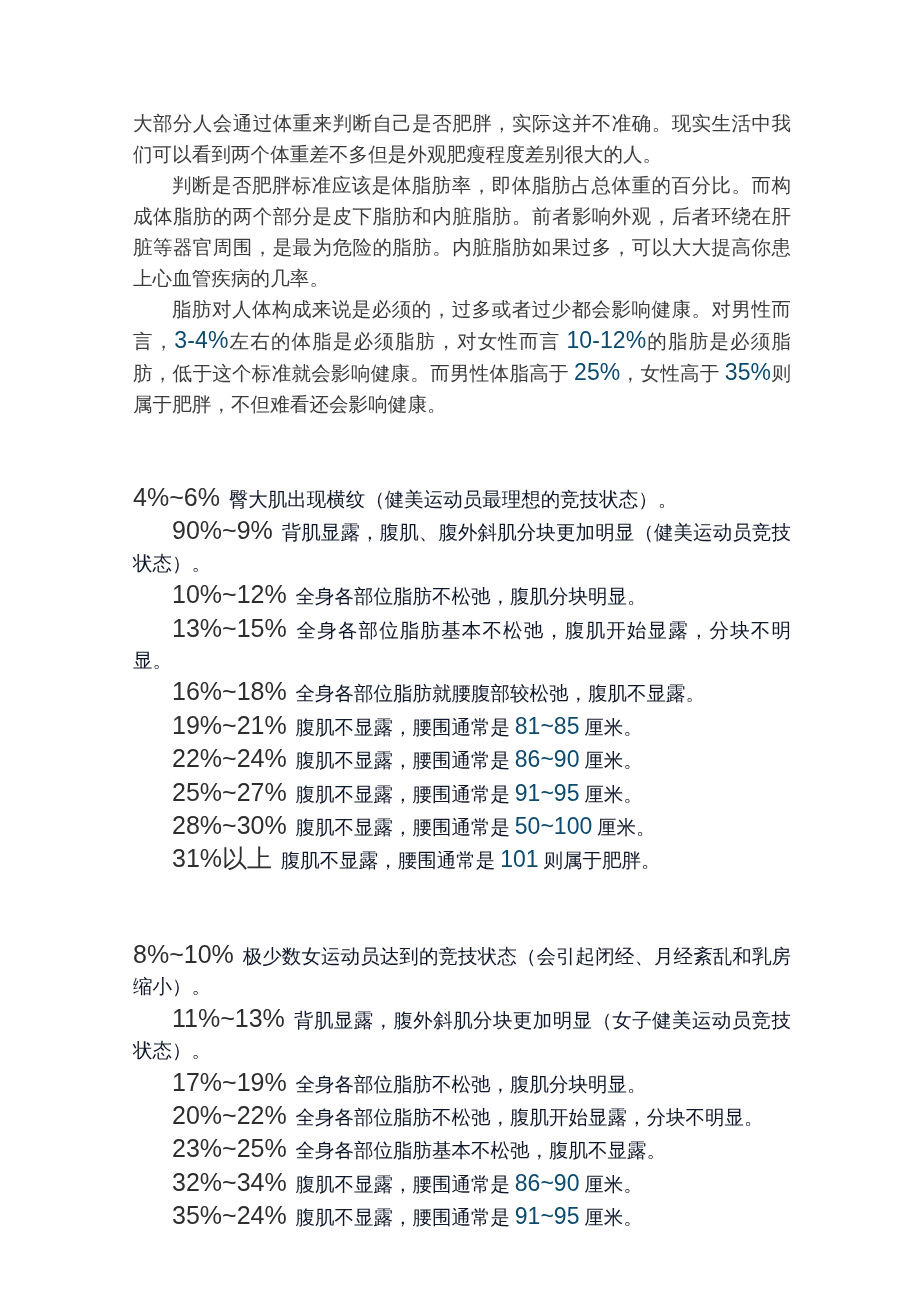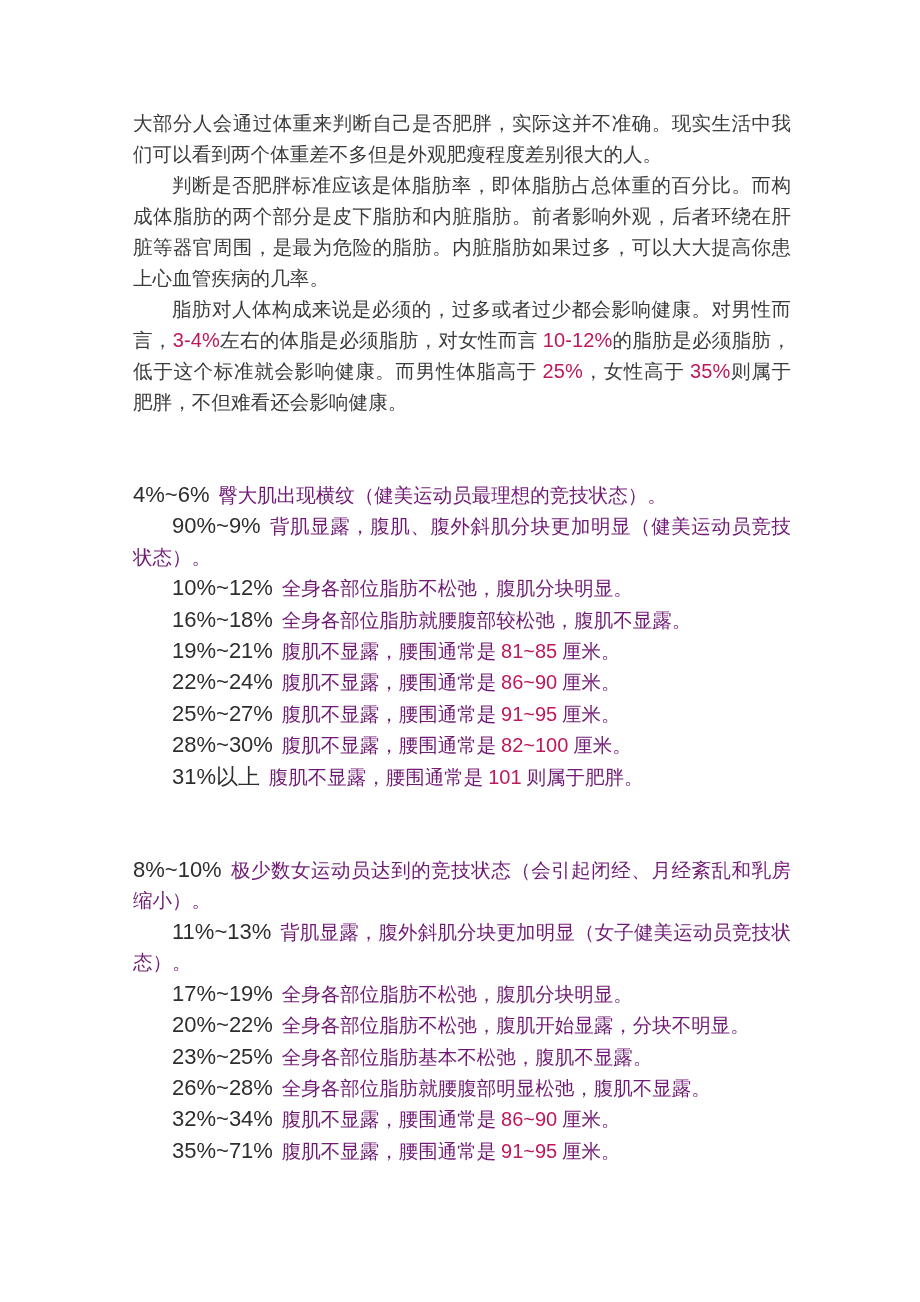--- a/index.html
+++ b/index.html
@@ -37,22 +37,22 @@
     margin: 0;
     letter-spacing: 0.1px;
     color: #3b3b3b;
   }
   .para.indent {
     text-indent: 2em;
   }
   
   .num {
     font-family: "Liberation Sans", "DejaVu Sans", sans-serif;
-    font-size: 20px;
-    color: #be185d;
+    font-size: 23px;
+    color: #0c4a6e;
   }
   
   .gap {
     height: 62px;
   }
   
   .list {
     margin: 0;
     padding: 0;
     list-style: none;
@@ -64,26 +64,26 @@
     text-justify: inter-ideograph;
     margin: 0;
     text-indent: 2em;
     color: #3b3b3b;
   }
   .list-item.flush {
     text-indent: 0;
   }
   .list-item .range {
     font-family: "Liberation Sans", "DejaVu Sans", sans-serif;
-    font-size: 22px;
+    font-size: 25px;
     color: #2e2e2e;
     white-space: nowrap;
   }
   .list-item .desc {
-    color: #701a75;
+    color: #0f172a;
   }
   .sp {
     display: inline-block;
     width: 0.45em;
   }
 </style>
 </head>
 <body>
 
 <div class="page">
@@ -94,35 +94,35 @@
         <div class="para indent"><span>判断是否肥胖标准应该是体脂肪率，即体脂肪占总体重的百分比。而构成体脂肪的两个部分是皮下脂肪和内脏脂肪。前者影响外观，后者环绕在肝脏等器官周围，是最为危险的脂肪。内脏脂肪如果过多，可以大大提高你患上心血管疾病的几率。</span></div>
         <div class="para indent"><span>脂肪对人体构成来说是必须的，过多或者过少都会影响健康。对男性而言，</span><span class="num">3-4%</span><span>左右的体脂是必须脂肪，对女性而言 </span><span class="num">10-12%</span><span>的脂肪是必须脂肪，低于这个标准就会影响健康。而男性体脂高于 </span><span class="num">25%</span><span>，女性高于 </span><span class="num">35%</span><span>则属于肥胖，不但难看还会影响健康。</span></div>
       </div>
 
     <div class="gap"></div>
 
     <ul class="list" id="male-list">
         <li class="list-item flush"><span class="range">4%~6%</span><span class="sp"></span><span class="desc">臀大肌出现横纹（健美运动员最理想的竞技状态）。</span></li>
         <li class="list-item"><span class="range">90%~9%</span><span class="sp"></span><span class="desc">背肌显露，腹肌、腹外斜肌分块更加明显（健美运动员竞技状态）。</span></li>
         <li class="list-item"><span class="range">10%~12%</span><span class="sp"></span><span class="desc">全身各部位脂肪不松弛，腹肌分块明显。</span></li>
+        <li class="list-item"><span class="range">13%~15%</span><span class="sp"></span><span class="desc">全身各部位脂肪基本不松弛，腹肌开始显露，分块不明显。</span></li>
         <li class="list-item"><span class="range">16%~18%</span><span class="sp"></span><span class="desc">全身各部位脂肪就腰腹部较松弛，腹肌不显露。</span></li>
         <li class="list-item"><span class="range">19%~21%</span><span class="sp"></span><span class="desc">腹肌不显露，腰围通常是 </span><span class="num">81~85</span><span class="desc"> 厘米。</span></li>
         <li class="list-item"><span class="range">22%~24%</span><span class="sp"></span><span class="desc">腹肌不显露，腰围通常是 </span><span class="num">86~90</span><span class="desc"> 厘米。</span></li>
         <li class="list-item"><span class="range">25%~27%</span><span class="sp"></span><span class="desc">腹肌不显露，腰围通常是 </span><span class="num">91~95</span><span class="desc"> 厘米。</span></li>
-        <li class="list-item"><span class="range">28%~30%</span><span class="sp"></span><span class="desc">腹肌不显露，腰围通常是 </span><span class="num">82~100</span><span class="desc"> 厘米。</span></li>
+        <li class="list-item"><span class="range">28%~30%</span><span class="sp"></span><span class="desc">腹肌不显露，腰围通常是 </span><span class="num">50~100</span><span class="desc"> 厘米。</span></li>
         <li class="list-item"><span class="range">31%以上</span><span class="sp"></span><span class="desc">腹肌不显露，腰围通常是 </span><span class="num">101</span><span class="desc"> 则属于肥胖。</span></li>
       </ul>
 
     <div class="gap"></div>
 
     <ul class="list" id="female-list">
         <li class="list-item flush"><span class="range">8%~10%</span><span class="sp"></span><span class="desc">极少数女运动员达到的竞技状态（会引起闭经、月经紊乱和乳房缩小）。</span></li>
         <li class="list-item"><span class="range">11%~13%</span><span class="sp"></span><span class="desc">背肌显露，腹外斜肌分块更加明显（女子健美运动员竞技状态）。</span></li>
         <li class="list-item"><span class="range">17%~19%</span><span class="sp"></span><span class="desc">全身各部位脂肪不松弛，腹肌分块明显。</span></li>
         <li class="list-item"><span class="range">20%~22%</span><span class="sp"></span><span class="desc">全身各部位脂肪不松弛，腹肌开始显露，分块不明显。</span></li>
         <li class="list-item"><span class="range">23%~25%</span><span class="sp"></span><span class="desc">全身各部位脂肪基本不松弛，腹肌不显露。</span></li>
-        <li class="list-item"><span class="range">26%~28%</span><span class="sp"></span><span class="desc">全身各部位脂肪就腰腹部明显松弛，腹肌不显露。</span></li>
         <li class="list-item"><span class="range">32%~34%</span><span class="sp"></span><span class="desc">腹肌不显露，腰围通常是 </span><span class="num">86~90</span><span class="desc"> 厘米。</span></li>
-        <li class="list-item"><span class="range">35%~71%</span><span class="sp"></span><span class="desc">腹肌不显露，腰围通常是 </span><span class="num">91~95</span><span class="desc"> 厘米。</span></li>
+        <li class="list-item"><span class="range">35%~24%</span><span class="sp"></span><span class="desc">腹肌不显露，腰围通常是 </span><span class="num">91~95</span><span class="desc"> 厘米。</span></li>
       </ul>
 
   </div>
 </div>
 
 </body></html>

